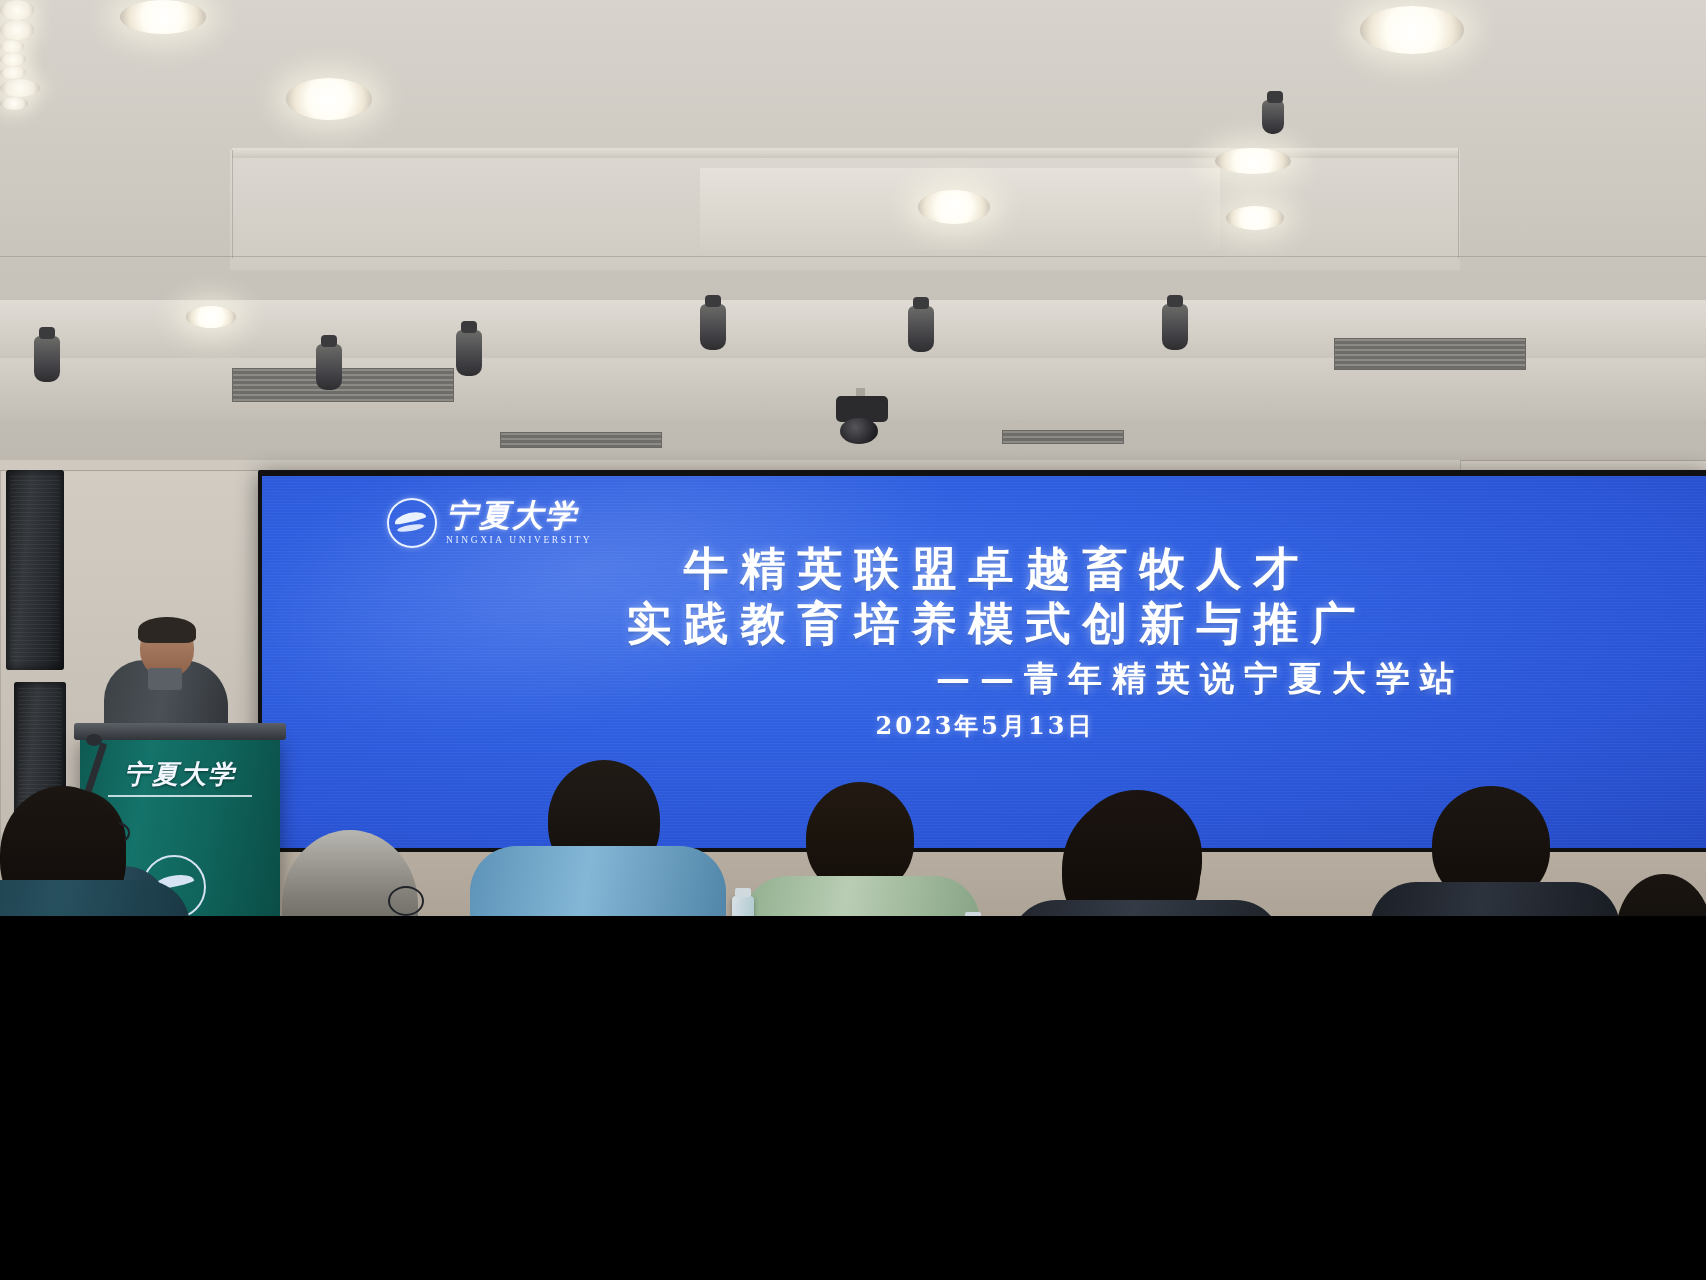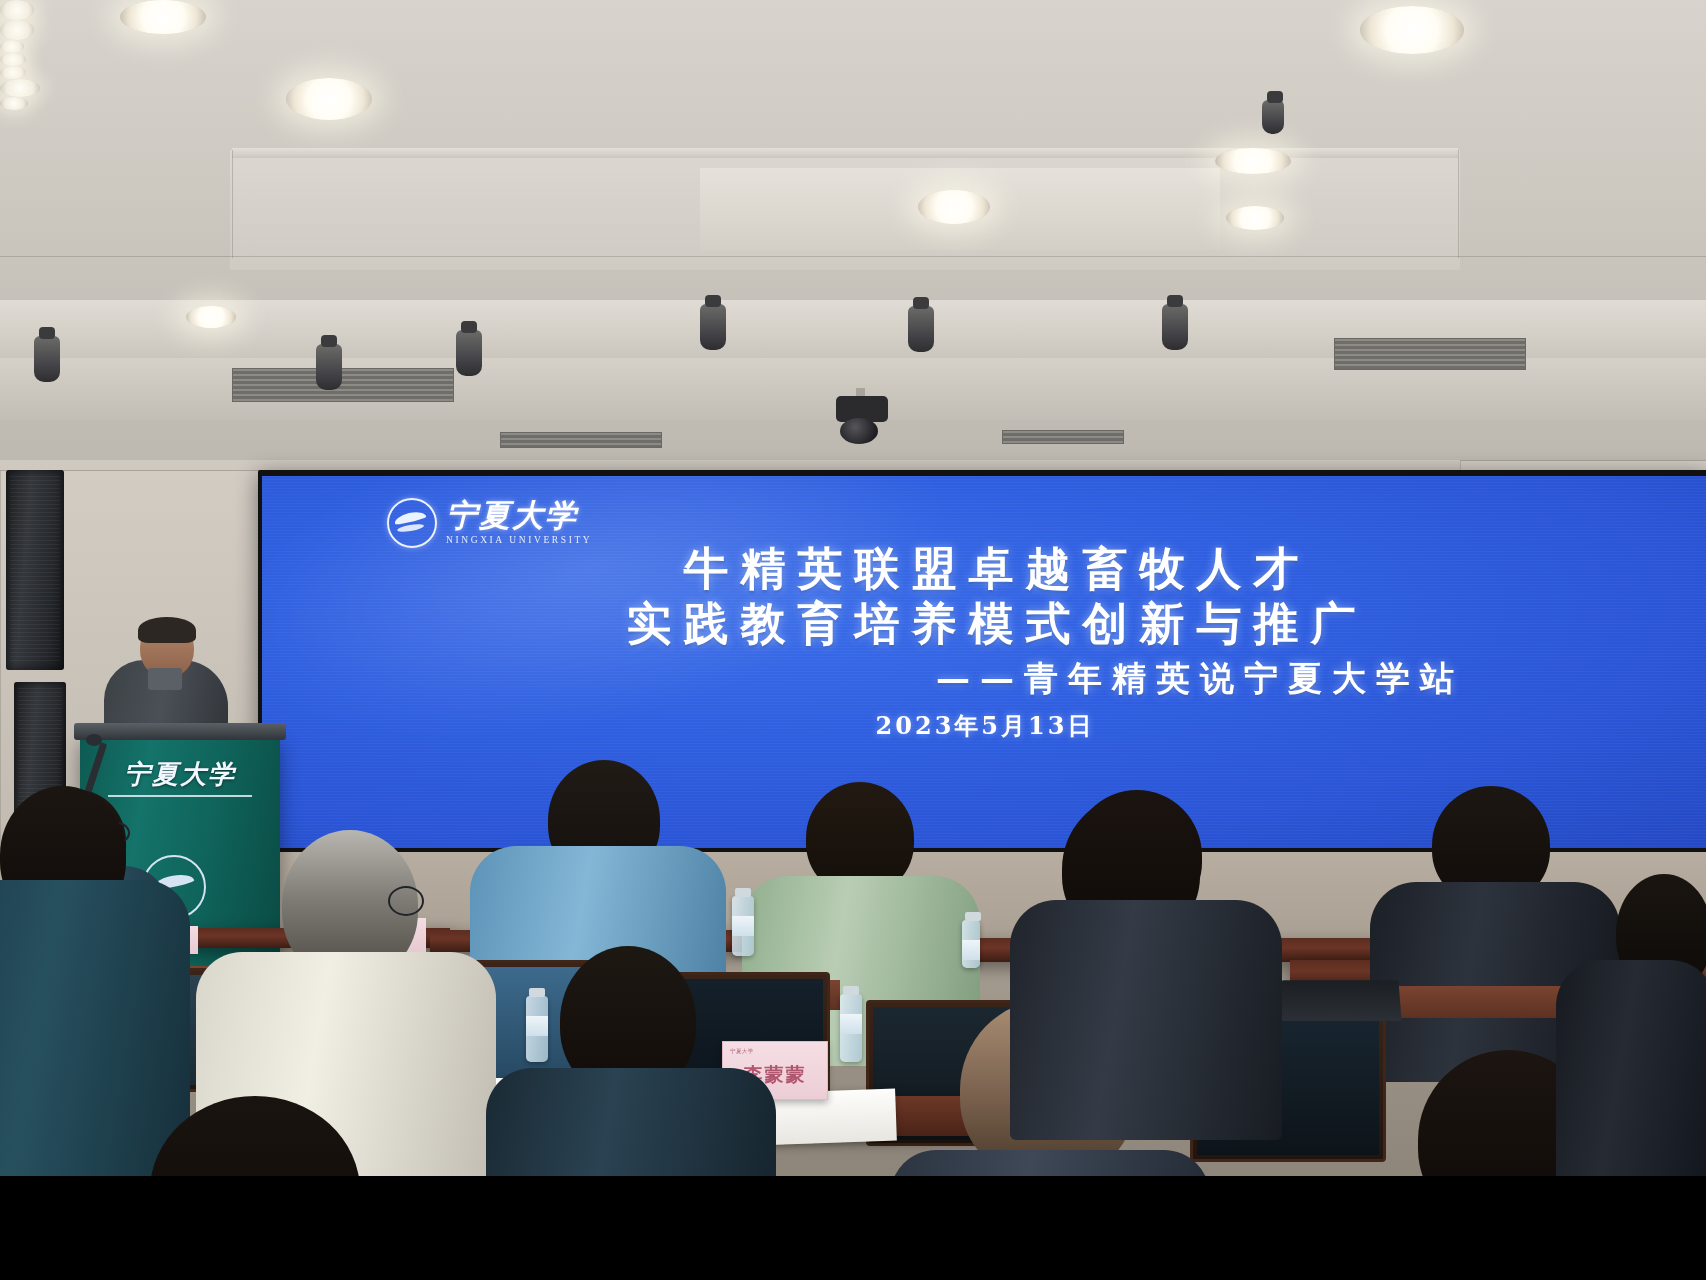--- a/index.html
+++ b/index.html
@@ -1,16 +1,16 @@
 <!DOCTYPE html>
 <html><head>
 <meta charset="utf-8">
 <style>
   html,body{margin:0;padding:0;background:#000;}
-  #stage{position:relative;width:1706px;height:1176px;overflow:hidden;
+  #stage{position:relative;width:1706px;height:916px;overflow:hidden;
          font-family:"Liberation Sans","DejaVu Sans",sans-serif;}
 
   
   .ceiling{position:absolute;left:0;top:0;width:1706px;height:470px;
     background:linear-gradient(#d8d4cd,#cdc8c0 40%,#c4bfb7 70%,#bdb8b0);}
   .ceil-recess{position:absolute;background:#d3cfc7;}
   .ceil-band{position:absolute;background:linear-gradient(#e3dfd8,#cdc8bf);}
   .ceil-line{position:absolute;background:rgba(120,115,108,.45);height:1px;}
   .ceil-line-v{position:absolute;background:rgba(120,115,108,.35);width:1px;}
 

